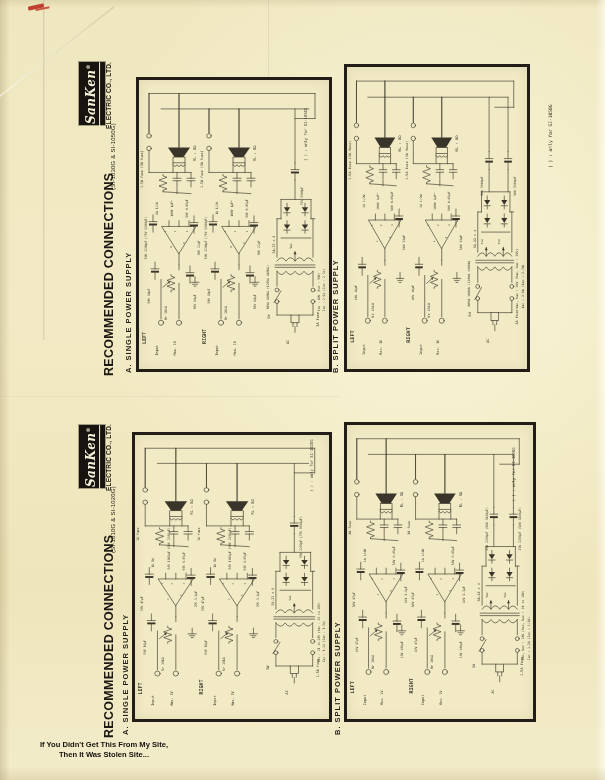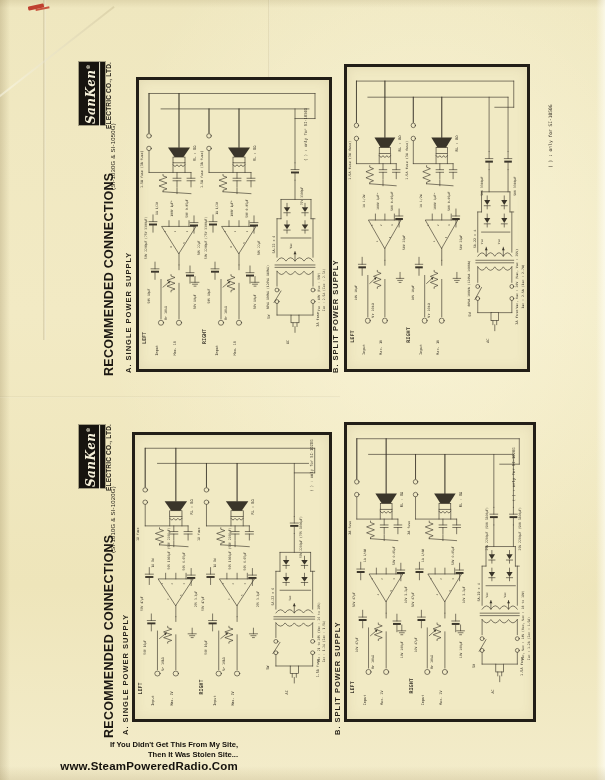--- a/index.html
+++ b/index.html
@@ -34,21 +34,21 @@
   .logo-inner{transform:rotate(-90deg);color:#f6f1da;font-family:"DejaVu Serif",serif;font-style:italic;font-weight:bold;font-size:12px;border-bottom:1.5px solid #f6f1da;padding:0 2px 1px 2px;letter-spacing:.5px;white-space:nowrap;}
   .logo-reg{font-size:5px;vertical-align:super;font-style:normal;}
 
   .panel{position:absolute;border:3.5px solid #221e17;background:#f1eac4;box-sizing:border-box;
     box-shadow:inset 0 0 12px rgba(120,100,55,.12);}
   .panel svg{display:block;width:100%;height:100%;}
   .panel text{fill:#3a352a;font-family:"DejaVu Sans Mono",monospace;}
   .wk{stroke:#3a352a;fill:none;stroke-width:.65;stroke-linecap:round;}
   .wkf{fill:#3a352a;stroke:none;}
 
-  .footer{position:absolute;left:8px;top:740px;width:192px;text-align:right;color:#14110c;margin-left:38px;}
+  .footer{position:absolute;left:8px;top:740px;width:192px;text-align:center;color:#14110c;}
   .f-small{font-size:7.6px;font-weight:bold;line-height:1.28;}
   .f-big{font-size:11.5px;font-weight:bold;letter-spacing:.2px;margin-top:1px;}
 </style>
 </head>
 <body>
 
 <div id="page">
 
   <div class="shade edge-top"></div>
   <div class="shade edge-left"></div>
@@ -1218,15 +1218,14 @@
           </g>
           <text x="150" y="274" font-size="3.6" transform="rotate(-90 150 274)">AC</text>
         </g>
         <text x="172" y="78" font-size="4" transform="rotate(-90 172 78)">(  ) : only for SI-1020G</text>
       </svg>
     </div>
 
   <div class="footer">
     <div class="f-small">If You Didn't Get This From My Site,</div>
     <div class="f-small">Then It Was Stolen Site...</div>
-    <div class="f-big">www.SteamPoweredRadio.Com</div>
   </div>
 </div>
 
 </body></html>

